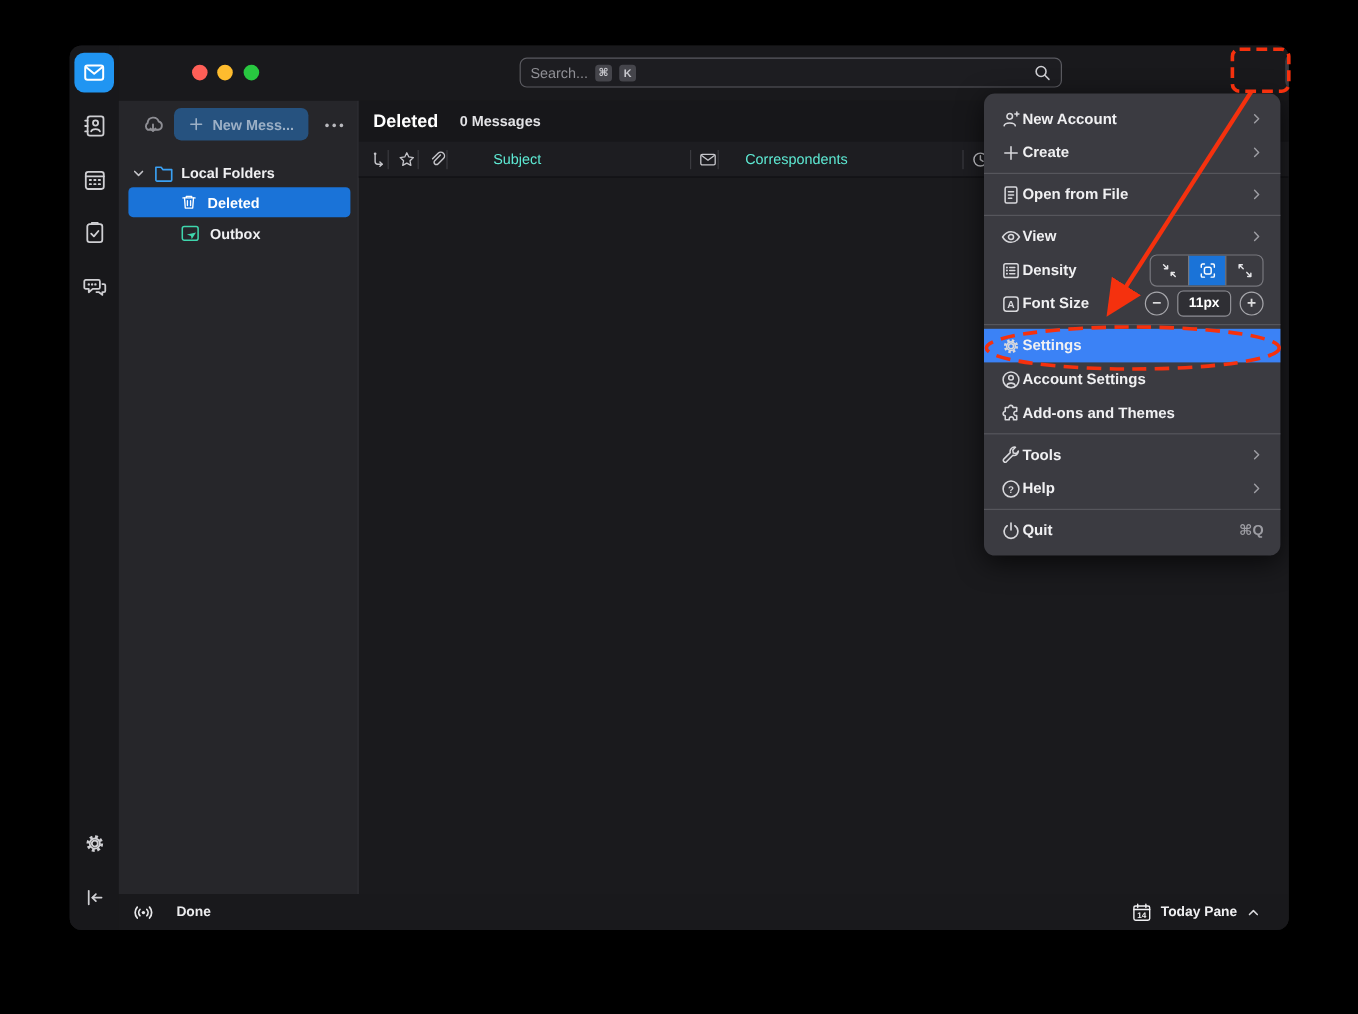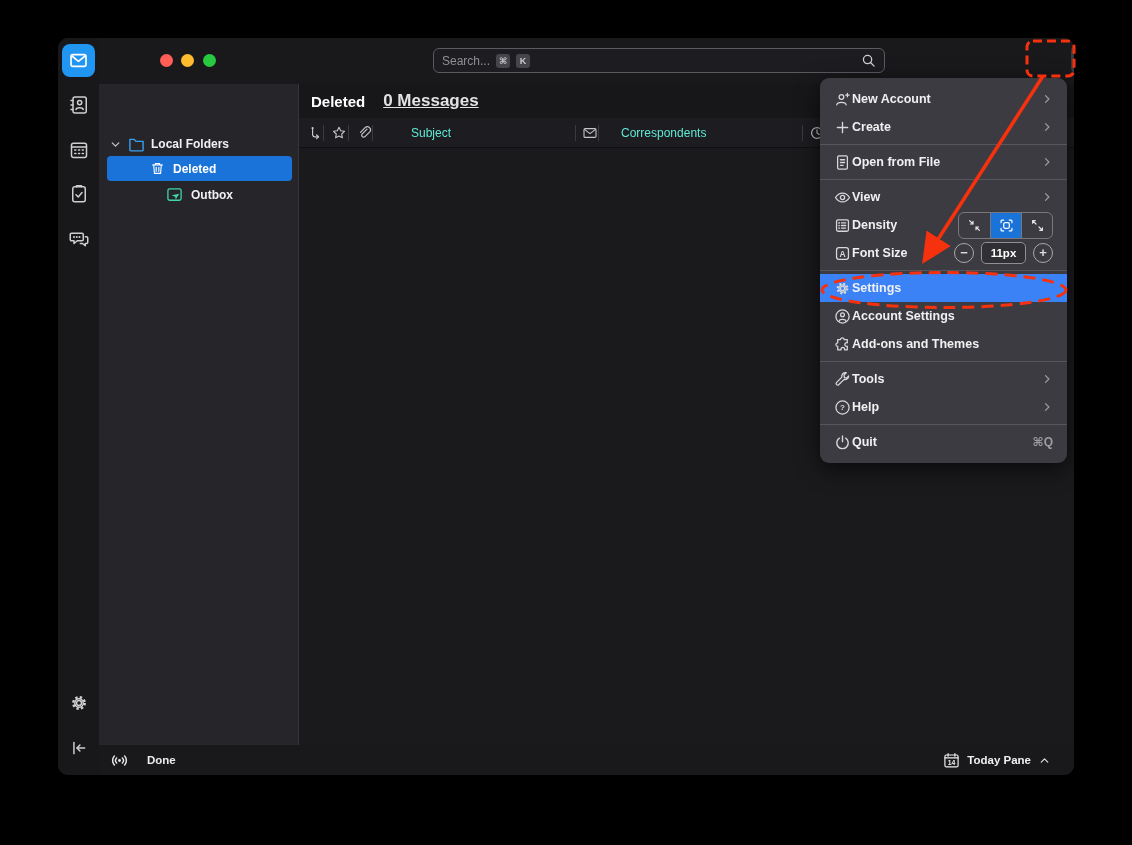--- a/index.html
+++ b/index.html
@@ -40,28 +40,28 @@
   .newmsg-btn { position:absolute; left:46px; top:6px; width:112px; height:27px;
     background:#26527f; border-radius:6px; display:flex; align-items:center; justify-content:center;
     gap:7px; color:#9cb0c6; font-size:12px; font-weight:700; }
   .kebab-btn { position:absolute; left:168px; top:10px; width:22px; height:20px; display:flex;
     align-items:center; justify-content:center; gap:3px; }
   .kebab-btn i { width:3px; height:3px; border-radius:50%; background:#b9b9be; }
   .tree-row { position:absolute; display:flex; align-items:center; color:#f0f0f2; font-size:12px; }
   .row-root { left:10px; top:49px; height:22px; gap:6px; font-weight:700; }
   .row-deleted { left:8px; top:72px; width:185px; height:25px; background:#1a73d8; border-radius:4px;
     padding-left:43px; gap:8px; font-weight:700; color:#fff; }
-  .row-outbox { left:24px; top:98px; width:185px; height:25px; padding-left:43px; gap:8px; font-weight:600; }
+  .row-outbox { left:8px; top:98px; width:185px; height:25px; padding-left:43px; gap:8px; font-weight:600; }
 
   
   .thread-pane { position:absolute; left:241px; top:46px; width:775px; height:661px; background:#1a1a1d; }
   .thread-header { position:absolute; left:0; top:0; width:100%; height:34px; background:#17171a;
     display:flex; align-items:center; padding-left:12px; gap:18px; }
   .thread-title { color:#fff; font-size:15px; font-weight:700; }
-  .thread-count { color:#e3e3e6; font-size:17px; font-weight:600;text-decoration:underline; }
+  .thread-count { color:#e3e3e6; font-size:12px; font-weight:600; }
   .col-header { position:absolute; left:0; top:34px; width:100%; height:30px; background:#1d1d21;
     border-bottom:1px solid #101013; color:#cfcfd3; }
   .col-header .cico { position:absolute; top:7px; width:16px; height:16px; color:#c5c5ca; }
   .cdiv { position:absolute; top:7px; width:1px; height:16px; background:#3a3a3f; }
   .col-label { position:absolute; top:8px; font-size:12px; font-weight:400; color:#5eead4; }
 
   
   .status-bar { position:absolute; left:41px; top:707px; width:975px; height:30px; background:#19191c;
     display:flex; align-items:center; color:#ececee; }
   .status-left { display:flex; align-items:center; gap:18px; margin-left:11px; font-size:11.5px; font-weight:700; }
@@ -180,20 +180,43 @@
             <path d="M10.4 10.4L14 14"></path>
           </svg>
       </span>
     </div>
     <div class="hamburger-btn">
       
     </div>
   </div>
 
   <div class="folder-pane">
+    <div class="fp-header">
+      <div class="cloud-btn">
+        <span>
+          <svg width="21" height="21" viewBox="0 0 16 16" fill="none" stroke="currentColor" stroke-width="1.2" stroke-linecap="round" stroke-linejoin="round">
+              <path d="M4.6 6.4a3.6 3.6 0 017-.9 2.7 2.7 0 01-.4 5.3H4.8a2.6 2.6 0 01-.2-4.4z"></path>
+              <path d="M8 7.4v4M6.4 10l1.6 1.6L9.6 10"></path>
+            </svg>
+        </span>
+      </div>
+      <div class="newmsg-btn">
+        <span>
+          <svg width="13" height="13" viewBox="0 0 16 16" stroke="currentColor" stroke-width="1.6" stroke-linecap="round">
+              <path d="M8 2.5v11M2.5 8h11"></path>
+            </svg>
+        </span>
+        <span>New Mess...</span>
+      </div>
+      <div class="kebab-btn">
+        <i></i>
+          <i></i>
+          <i></i>
+      </div>
+    </div>
     <div class="tree-row row-root">
       <span>
         <svg width="13" height="13" viewBox="0 0 16 16" fill="none" stroke="#c4c4c9" stroke-width="1.6" stroke-linecap="round" stroke-linejoin="round">
             <path d="M4 6l4 4 4-4"></path>
           </svg>
       </span>
       <span>
         <svg width="17" height="17" viewBox="0 0 16 16" fill="none" stroke="#3aa0f3" stroke-width="1.3" stroke-linejoin="round">
             <path d="M1.8 3.2h4.1l1.5 1.9h6.8v8a.9.9 0 01-.9.9H2.7a.9.9 0 01-.9-.9z"></path>
           </svg>

